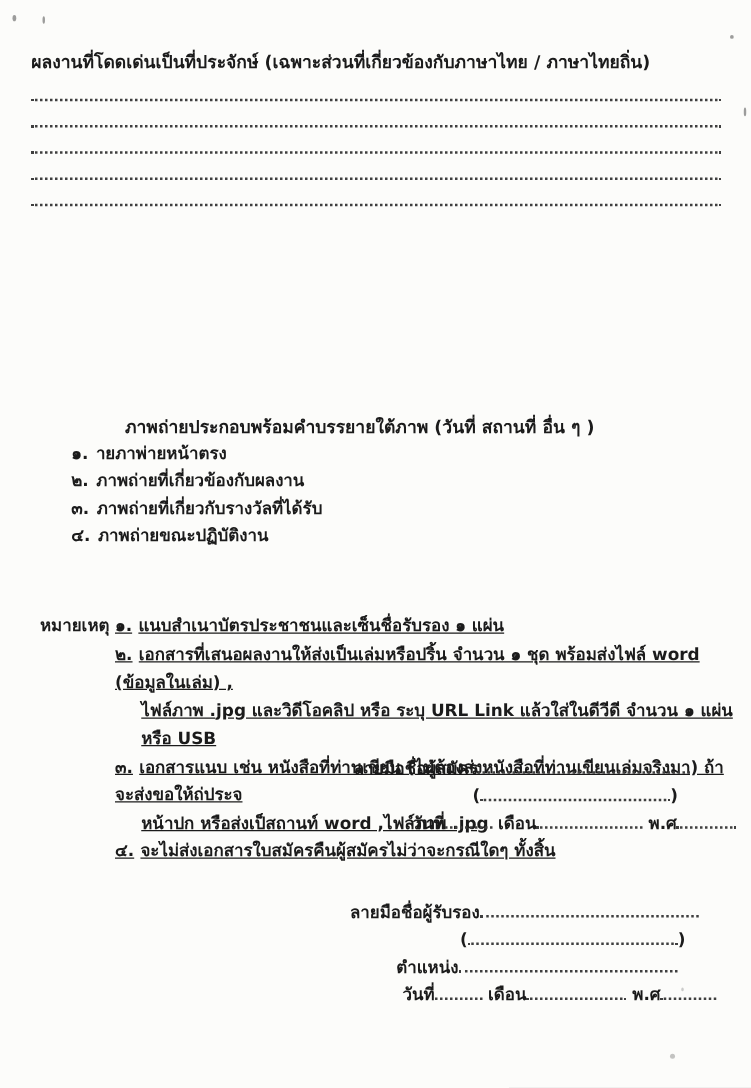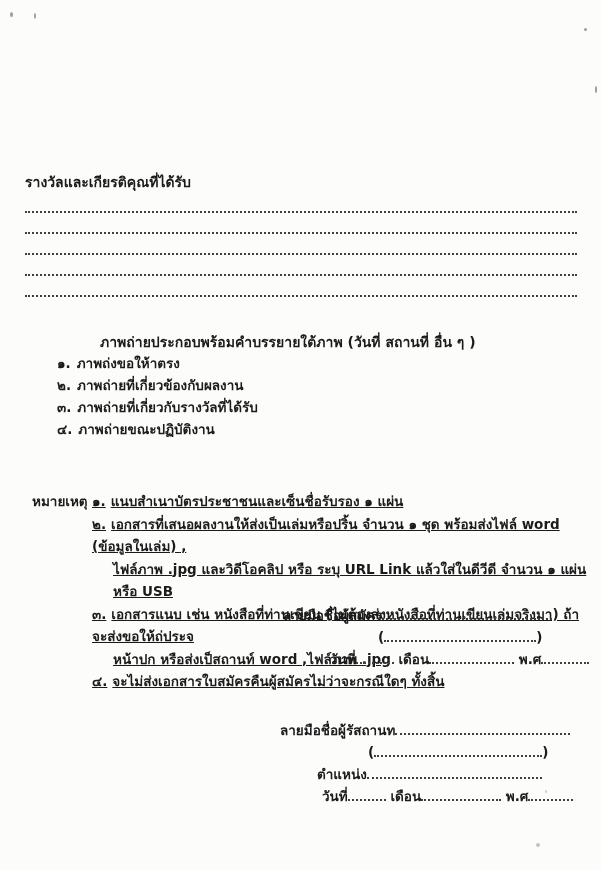--- a/index.html
+++ b/index.html
@@ -57,36 +57,36 @@
 
 <div class="page">
 
   <div class="speck" id="speck1"></div>
   <div class="speck" id="speck2"></div>
   <div class="speck" id="speck3"></div>
   <div class="speck" id="speck4"></div>
   <div class="speck" id="speck5"></div>
   <div class="speck" id="speck6"></div>
 
-
-  <div class="sec" id="sec-awards">
-    <div class="heading">รางวัลและเกียรติคุณที่ได้รับ</div>
+  <div class="sec" id="sec-works">
+    <div class="heading">ผลงานที่โดดเด่นเป็นที่ประจักษ์ (เฉพาะส่วนที่เกี่ยวข้องกับภาษาไทย / ภาษาไทยถิ่น)</div>
     <div>
       <div class="dotline"></div>
       <div class="dotline"></div>
       <div class="dotline"></div>
       <div class="dotline"></div>
       <div class="dotline"></div>
     </div>
   </div>
 
+
   <div class="sec" id="sec-photos">
     <div class="heading">ภาพถ่ายประกอบพร้อมคำบรรยายใต้ภาพ (วันที่ สถานที่ อื่น ๆ )</div>
     <div class="photo-item">
-      <span class="num">๑.</span><span>ภาพถ่งขอให้าตรง</span>
+      <span class="num">๑.</span><span>ายภาพ่ายหน้าตรง</span>
     </div>
     <div class="photo-item">
       <span class="num">๒.</span><span>ภาพถ่ายที่เกี่ยวข้องกับผลงาน</span>
     </div>
     <div class="photo-item">
       <span class="num">๓.</span><span>ภาพถ่ายที่เกี่ยวกับรางวัลที่ได้รับ</span>
     </div>
     <div class="photo-item">
       <span class="num">๔.</span><span>ภาพถ่ายขณะปฏิบัติงาน</span>
     </div>
@@ -121,21 +121,21 @@
     </div>
     <div class="sig-row ind-a3">
       <span>วันที่</span><span class="dots w38"></span>
       <span>เดือน</span><span class="dots w85"></span>
       <span>พ.ศ</span><span class="dots w48"></span>
     </div>
   </div>
 
   <div class="sigblock" id="sig-certifier">
     <div class="sig-row">
-      <span>ลายมือชื่อผู้รัสถานท</span><span class="dots w175"></span>
+      <span>ลายมือชื่อผู้รับรอง</span><span class="dots w175"></span>
     </div>
     <div class="sig-row ind-c2">
       <span>(</span><span class="dots w168"></span><span>)</span>
     </div>
     <div class="sig-row ind-c3">
       <span>ตำแหน่ง</span><span class="dots w175"></span>
     </div>
     <div class="sig-row ind-c4">
       <span>วันที่</span><span class="dots w38"></span>
       <span>เดือน</span><span class="dots w80"></span>

